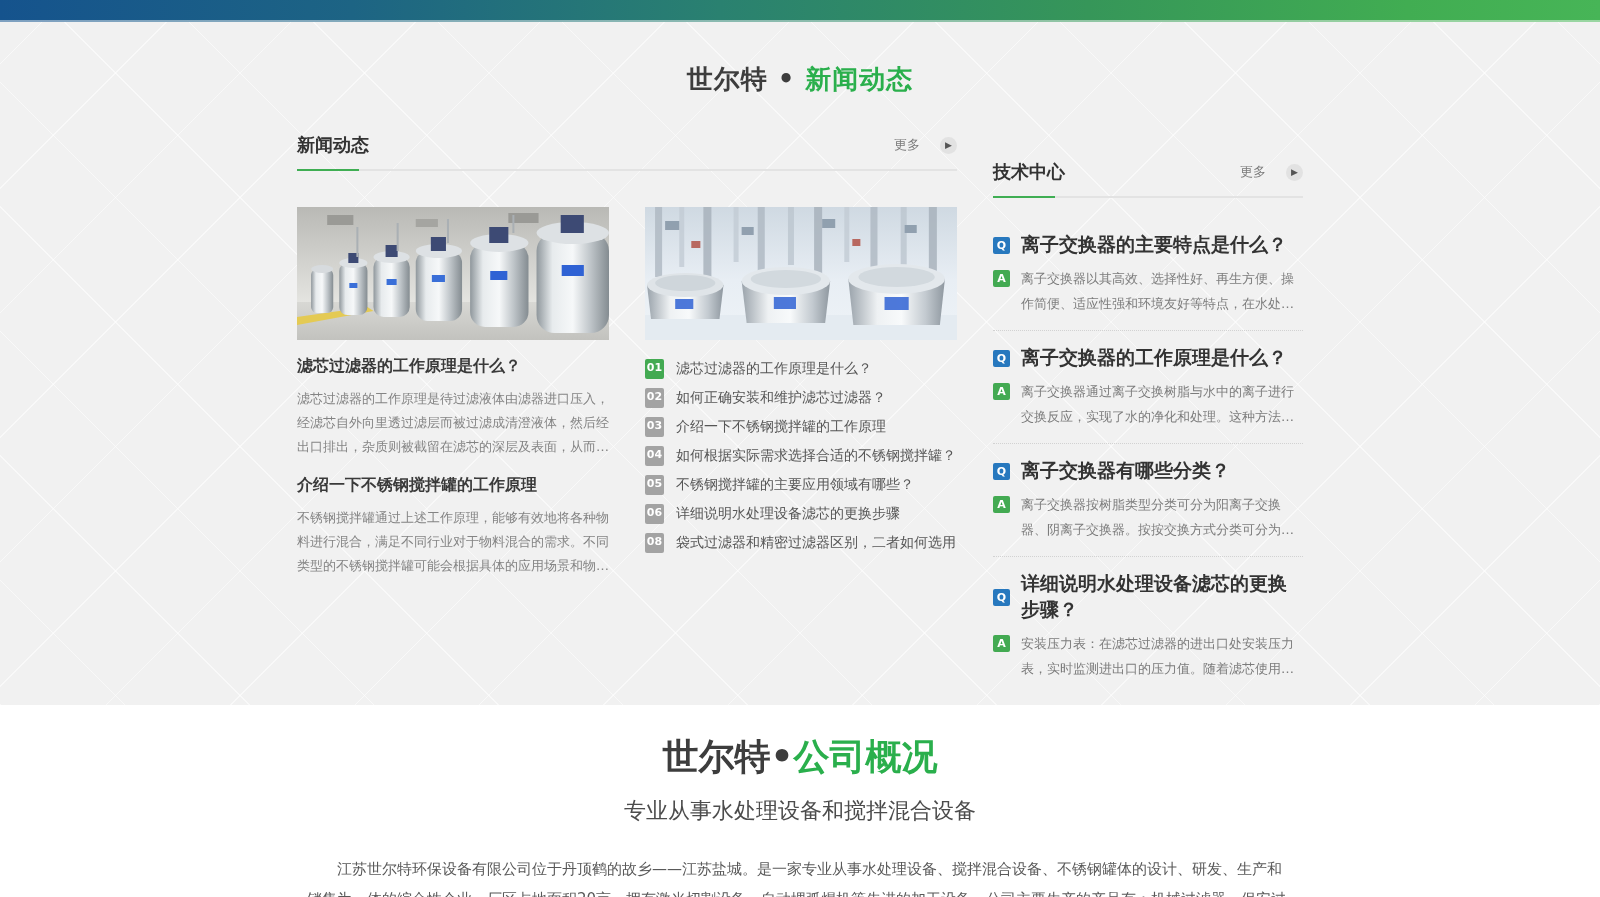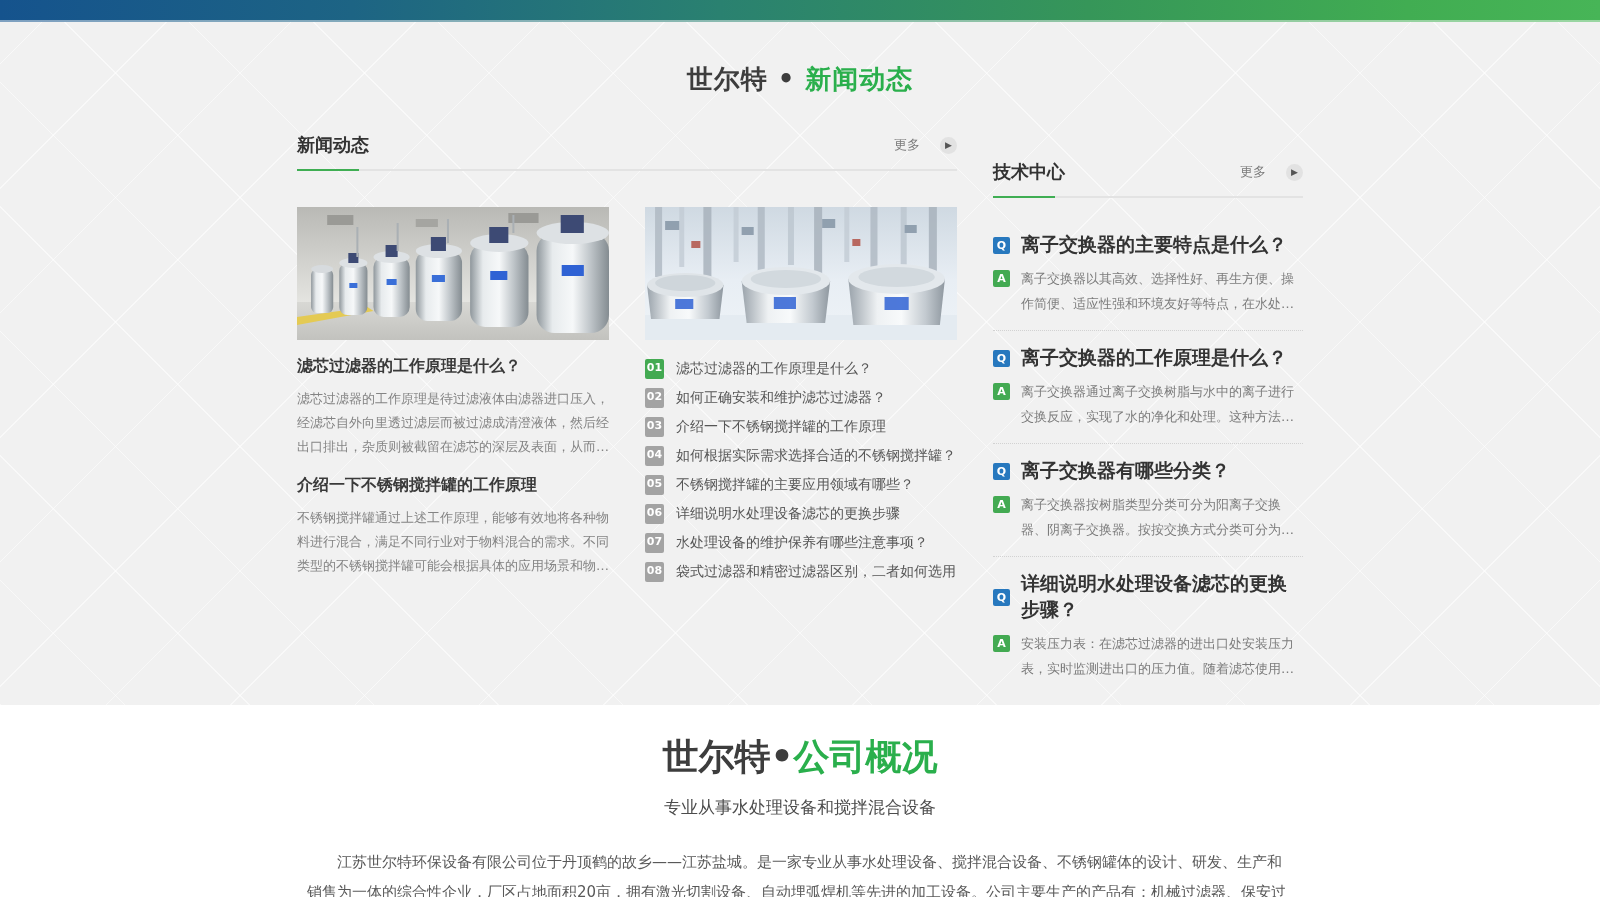--- a/index.html
+++ b/index.html
@@ -64,21 +64,21 @@
     font-weight:bold; text-align:center; line-height:17px; flex:0 0 17px; }
   .qbadge{ background:#2778be; }
   .abadge{ background:#43aa52; margin-top:4px; }
   .q-row h4{ font-size:19px; color:#333; font-weight:bold; margin-left:11px; }
   .a-row p{ font-size:13px; color:#7c7c7c; line-height:25px; margin-left:11px;
     display:-webkit-box; -webkit-line-clamp:2; -webkit-box-orient:vertical; overflow:hidden; }
 
   .company-section{ background:#fff; padding-top:28px; }
   .co-title{ text-align:center; font-size:36px; font-weight:bold; color:#3d3d3d; }
   .co-title .hl{ color:#2aaf4c;text-align:right; }
-  .co-sub{ text-align:center; font-size:17px; color:#4c4c4c; margin-top:14px; }
+  .co-sub{ text-align:center; font-size:22px; color:#4c4c4c; margin-top:14px; }
   .co-para{ width:986px; margin:28px auto 0; font-size:15px; color:#595959;
     line-height:30px; text-indent:2em; }
 </style>
 </head>
 <body>
 
 <div class="topbar"></div>
 
 <div class="news-section">
   <div class="sec-title">
@@ -234,24 +234,20 @@
               </li>
             <li>
                 <span class="nbadge">05</span>
                 <p>不锈钢搅拌罐的主要应用领域有哪些？</p>
               </li>
             <li>
                 <span class="nbadge">06</span>
                 <p>详细说明水处理设备滤芯的更换步骤</p>
               </li>
             <li>
-                <span class="nbadge">07</span>
-                <p>水处理设备的维护保养有哪些注意事项？</p>
-              </li>
-            <li>
                 <span class="nbadge">08</span>
                 <p>袋式过滤器和精密过滤器区别，二者如何选用</p>
               </li>
           </ul>
         </div>
       </div>
     </div>
 
     <div class="tech-block">
       <div class="col-head">

